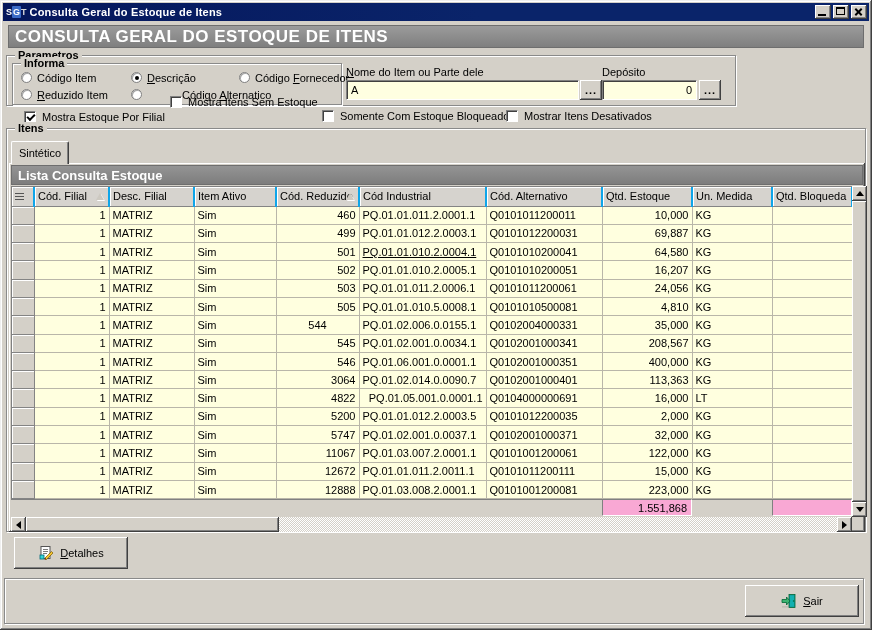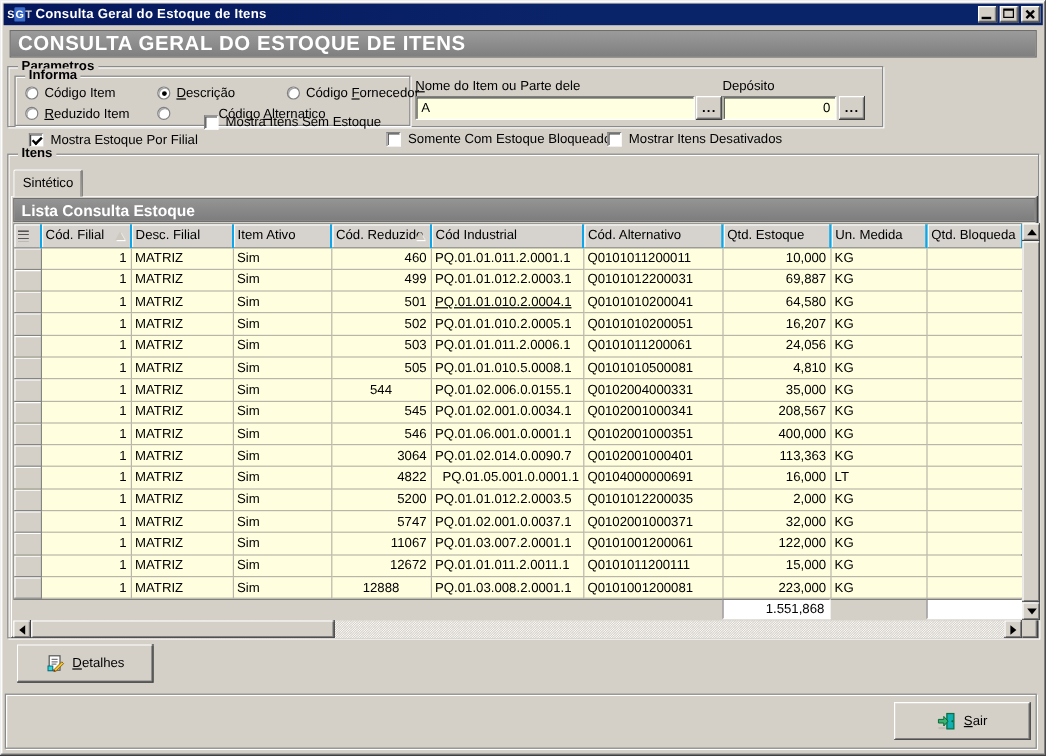--- a/index.html
+++ b/index.html
@@ -69,21 +69,21 @@
     box-shadow:inset 1px 1px 0 #fff;font-size:11px;white-space:nowrap;overflow:hidden;position:relative;}
   table.grid td{height:18.3px;background:#ffffdf;padding:0 3px;font-size:11px;white-space:nowrap;overflow:hidden;
     border-right:1px solid #b9b6a9;border-bottom:1px solid #b9b6a9;}
   table.grid td.ind{background:#d4d0c8;border-right:1px solid #848484;border-bottom:1px solid #848484;
     box-shadow:inset 1px 1px 0 #fff;}
   .sort-icon{position:absolute;right:4px;top:6px;width:0;height:0;
     border-left:4px solid transparent;border-right:4px solid transparent;border-bottom:7px solid #cdc9c1;
     filter:drop-shadow(1px 1px 0 #ffffff);}
   .grid-menu-icon{display:inline-block;width:9px;height:9px;margin-top:4px;
     background:repeating-linear-gradient(180deg,#555 0 1px,transparent 1px 3px);}
-  .total-box{position:absolute;height:17px;background:#ffffff;display:flex;align-items:center;justify-content:flex-end;
+  .total-box{position:absolute;height:17px;background:#f9a8d4;display:flex;align-items:center;justify-content:flex-end;
     padding:1px 4px;border-top:1px solid #808080;border-left:1px solid #808080;border-bottom:1px solid #fff;border-right:1px solid #fff;
     font-size:11px;}
   
   .sb-btn{position:absolute;width:15px;height:15px;background:#d4d0c8;
     box-shadow:inset -1px -1px 0 #404040, inset 1px 1px 0 #fff, inset -2px -2px 0 #808080;
     display:flex;align-items:center;justify-content:center;}
   .tri-up{width:0;height:0;border-left:4px solid transparent;border-right:4px solid transparent;border-bottom:5px solid #000;}
   .tri-down{width:0;height:0;border-left:4px solid transparent;border-right:4px solid transparent;border-top:5px solid #000;}
   .tri-left{width:0;height:0;border-top:4px solid transparent;border-bottom:4px solid transparent;border-right:5px solid #000;}
   .tri-right{width:0;height:0;border-top:4px solid transparent;border-bottom:4px solid transparent;border-left:5px solid #000;}
@@ -399,21 +399,21 @@
                 <td style="text-align: left;">Q0101011200111</td>
                 <td style="text-align: right;">15,000</td>
                 <td style="text-align: left;">KG</td>
                 <td style="text-align: left;"></td>
               </tr>
               <tr>
                 <td class="ind"></td>
                 <td style="text-align: right;">1</td>
                 <td style="text-align: left;">MATRIZ</td>
                 <td style="text-align: left;">Sim</td>
-                <td style="text-align: center;">12888</td>
+                <td style="text-align: right;">12888</td>
                 <td style="text-align: left;">PQ.01.03.008.2.0001.1</td>
                 <td style="text-align: left;">Q0101001200081</td>
                 <td style="text-align: right;">223,000</td>
                 <td style="text-align: left;">KG</td>
                 <td style="text-align: left;"></td>
               </tr>
             </tbody>
         </table>
       </div>
 

